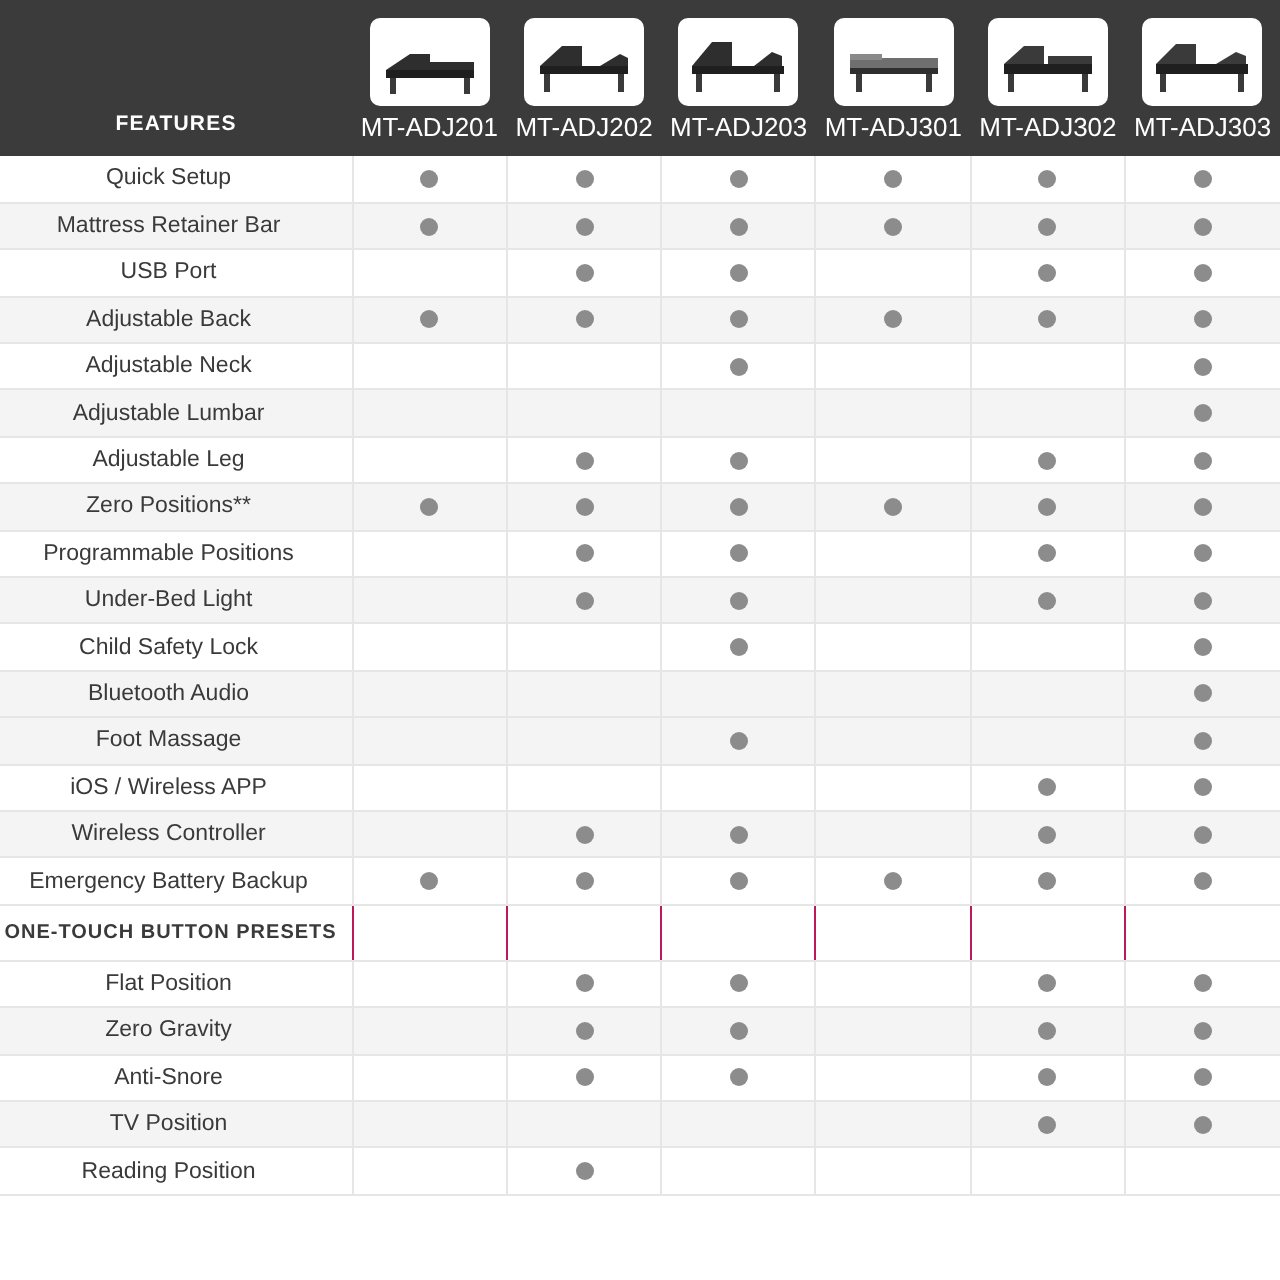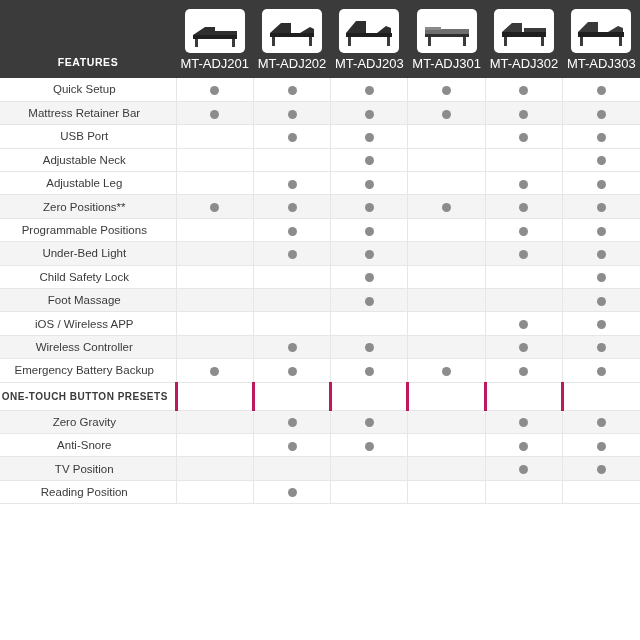--- a/index.html
+++ b/index.html
@@ -100,21 +100,21 @@
     border-radius: 50%;
     background: #8c8c8c;
     vertical-align: middle;
   }
   .dot.empty {
     background: transparent;
   }
   tr.section-row td {
     background: #ffffff;
     border-bottom: 1px solid #e6e6e6;
-    border-right: 3px solid #be185d;
+    border-right: 1px solid #be185d;
     height: 28px;
   }
   td.section-title {
     font-size: 10px;
     font-weight: bold;
     letter-spacing: 0.5px;
     color: #3a3a3a;
     text-align: center;
     padding-right: 6px;
     background: #ffffff;
@@ -228,29 +228,47 @@
         </tr>
         <tr>
           <td class="feature-cell">USB Port</td>
           <td class="dot-cell"><span class="dot empty"></span></td>
           <td class="dot-cell"><span class="dot"></span></td>
           <td class="dot-cell"><span class="dot"></span></td>
           <td class="dot-cell"><span class="dot empty"></span></td>
           <td class="dot-cell"><span class="dot"></span></td>
           <td class="dot-cell"><span class="dot"></span></td>
         </tr>
+        <tr class="alt">
+          <td class="feature-cell">Adjustable Back</td>
+          <td class="dot-cell"><span class="dot"></span></td>
+          <td class="dot-cell"><span class="dot"></span></td>
+          <td class="dot-cell"><span class="dot"></span></td>
+          <td class="dot-cell"><span class="dot"></span></td>
+          <td class="dot-cell"><span class="dot"></span></td>
+          <td class="dot-cell"><span class="dot"></span></td>
+        </tr>
         <tr>
           <td class="feature-cell">Adjustable Neck</td>
           <td class="dot-cell"><span class="dot empty"></span></td>
           <td class="dot-cell"><span class="dot empty"></span></td>
           <td class="dot-cell"><span class="dot"></span></td>
           <td class="dot-cell"><span class="dot empty"></span></td>
           <td class="dot-cell"><span class="dot empty"></span></td>
           <td class="dot-cell"><span class="dot"></span></td>
         </tr>
+        <tr class="alt">
+          <td class="feature-cell">Adjustable Lumbar</td>
+          <td class="dot-cell"><span class="dot empty"></span></td>
+          <td class="dot-cell"><span class="dot empty"></span></td>
+          <td class="dot-cell"><span class="dot empty"></span></td>
+          <td class="dot-cell"><span class="dot empty"></span></td>
+          <td class="dot-cell"><span class="dot empty"></span></td>
+          <td class="dot-cell"><span class="dot"></span></td>
+        </tr>
         <tr>
           <td class="feature-cell">Adjustable Leg</td>
           <td class="dot-cell"><span class="dot empty"></span></td>
           <td class="dot-cell"><span class="dot"></span></td>
           <td class="dot-cell"><span class="dot"></span></td>
           <td class="dot-cell"><span class="dot empty"></span></td>
           <td class="dot-cell"><span class="dot"></span></td>
           <td class="dot-cell"><span class="dot"></span></td>
         </tr>
         <tr class="alt">
@@ -278,20 +296,29 @@
           <td class="dot-cell"><span class="dot"></span></td>
           <td class="dot-cell"><span class="dot empty"></span></td>
           <td class="dot-cell"><span class="dot"></span></td>
           <td class="dot-cell"><span class="dot"></span></td>
         </tr>
         <tr>
           <td class="feature-cell">Child Safety Lock</td>
           <td class="dot-cell"><span class="dot empty"></span></td>
           <td class="dot-cell"><span class="dot empty"></span></td>
           <td class="dot-cell"><span class="dot"></span></td>
+          <td class="dot-cell"><span class="dot empty"></span></td>
+          <td class="dot-cell"><span class="dot empty"></span></td>
+          <td class="dot-cell"><span class="dot"></span></td>
+        </tr>
+        <tr class="alt">
+          <td class="feature-cell">Bluetooth Audio</td>
+          <td class="dot-cell"><span class="dot empty"></span></td>
+          <td class="dot-cell"><span class="dot empty"></span></td>
+          <td class="dot-cell"><span class="dot empty"></span></td>
           <td class="dot-cell"><span class="dot empty"></span></td>
           <td class="dot-cell"><span class="dot empty"></span></td>
           <td class="dot-cell"><span class="dot"></span></td>
         </tr>
         <tr class="alt">
           <td class="feature-cell">Foot Massage</td>
           <td class="dot-cell"><span class="dot empty"></span></td>
           <td class="dot-cell"><span class="dot empty"></span></td>
           <td class="dot-cell"><span class="dot"></span></td>
           <td class="dot-cell"><span class="dot empty"></span></td>
@@ -326,20 +353,29 @@
           <td class="dot-cell"><span class="dot"></span></td>
         </tr>
         <tr class="section-row">
           <td class="section-title">ONE-TOUCH BUTTON PRESETS</td>
           <td></td>
           <td></td>
           <td></td>
           <td></td>
           <td></td>
           <td></td>
+        </tr>
+        <tr>
+          <td class="feature-cell">Flat Position</td>
+          <td class="dot-cell"><span class="dot empty"></span></td>
+          <td class="dot-cell"><span class="dot"></span></td>
+          <td class="dot-cell"><span class="dot"></span></td>
+          <td class="dot-cell"><span class="dot empty"></span></td>
+          <td class="dot-cell"><span class="dot"></span></td>
+          <td class="dot-cell"><span class="dot"></span></td>
         </tr>
         <tr class="alt">
           <td class="feature-cell">Zero Gravity</td>
           <td class="dot-cell"><span class="dot empty"></span></td>
           <td class="dot-cell"><span class="dot"></span></td>
           <td class="dot-cell"><span class="dot"></span></td>
           <td class="dot-cell"><span class="dot empty"></span></td>
           <td class="dot-cell"><span class="dot"></span></td>
           <td class="dot-cell"><span class="dot"></span></td>
         </tr>

